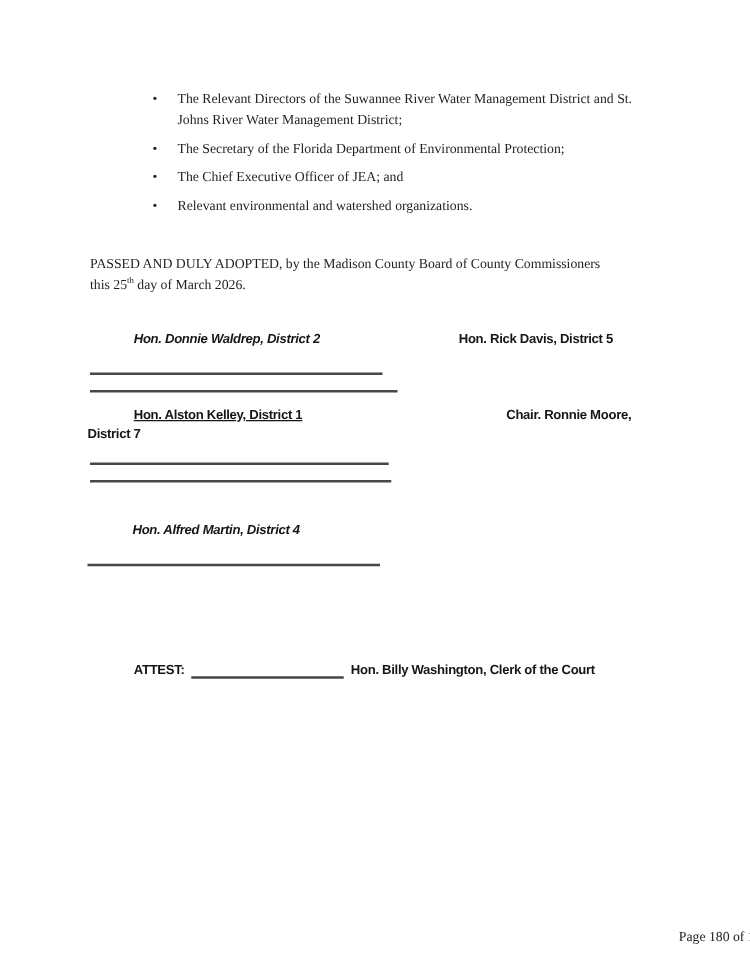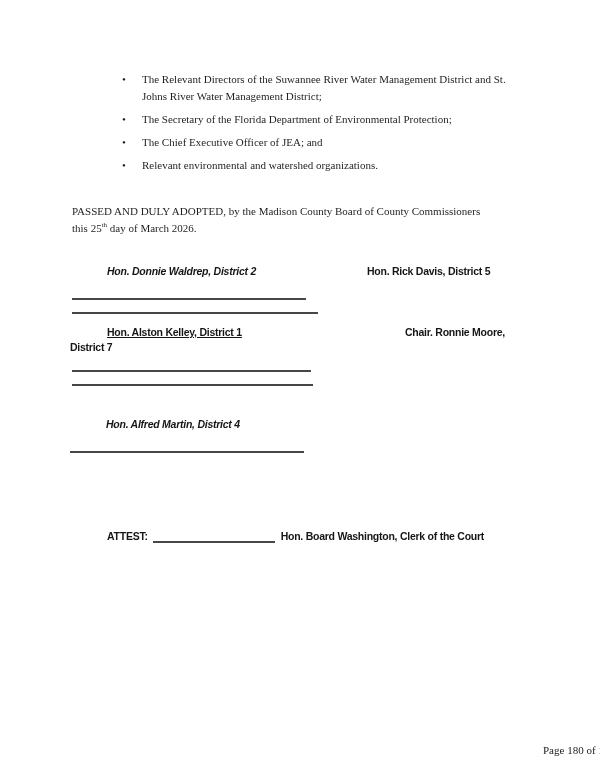--- a/index.html
+++ b/index.html
@@ -150,18 +150,18 @@
   <div class="sig-line" style="top:370px; left:72px; width:239px;"></div>
   <div class="sig-line" style="top:384px; left:72px; width:241px;"></div>
 
   <div class="sig-name" style="top:418px; left:106px;font-style:italic;">Hon. Alfred Martin, District 4</div>
 
   <div class="sig-line" style="top:451px; left:70px; width:234px;"></div>
 
   <div class="attest-row">
     <span>ATTEST:</span>
     <span class="attest-blank"></span>
-    <span class="attest-name">Hon. Board Washington, Clerk of the Court</span>
+    <span class="attest-name">Hon. Billy Washington, Clerk of the Court</span>
   </div>
 
   <div class="page-number">Page 180 of 197</div>
 
 </div>
 
 </body></html>

